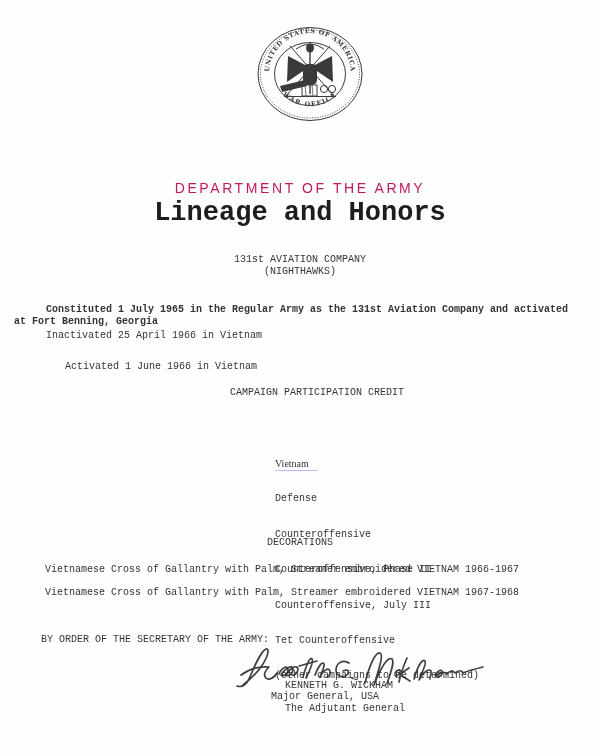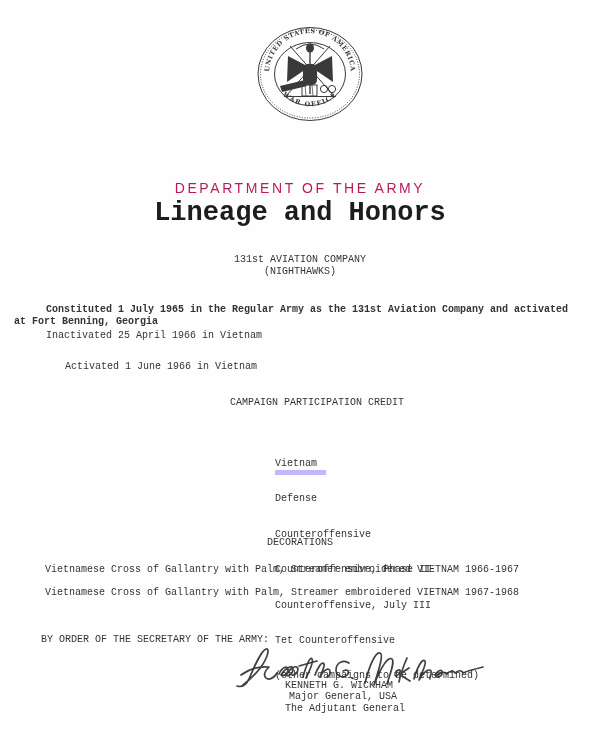--- a/index.html
+++ b/index.html
@@ -24,33 +24,33 @@
   }
   .unit-name{top:254px;}
   .unit-nick{top:266px;}
 
   .para{left:14px;width:570px;}
   .p-constituted{top:304px;font-weight:bold;}
   .p-constituted .ind{padding-left:32px;}
   .p-inactivated{top:330px;left:46px;}
   .p-activated{top:361px;left:46px;margin-left:19px;}
 
-  .campaign-head{top:397px;padding-left:34px;}
+  .campaign-head{top:387px;padding-left:34px;}
   .campaign-list{left:275px;top:434px;}
   .campaign-list div{height:11.4px;}
-  .u-line{display:inline-block;border-bottom:5px solid #c4b5fd;padding-right:9px;}
+  .u-line{display:inline-block;border-bottom:1px solid #c4b5fd;padding-right:9px;font-family:Liberation Serif, serif;}
 
   .decorations-head{top:537px;}
   .deco-1{left:45px;top:564px;}
   .deco-2{left:45px;top:587px;}
 
   .by-order{left:41px;top:634px;}
   .sig-wrap{left:233px;top:641px;width:252px;height:48px;}
   .sig-name{left:285px;top:680px;}
-  .sig-rank{left:289px;top:691px;text-align:center;}
+  .sig-rank{left:271px;top:691px;text-align:center;}
   .sig-title{left:285px;top:703px;}
 
   .seal-art{stroke:#3a3a3a;fill:none;stroke-width:1;}
   .seal-fill{fill:#3a3a3a;stroke:none;}
   .seal-text{font-family:"DejaVu Serif",serif;font-weight:bold;fill:#3a3a3a;}
 </style>
 </head>
 <body>
 
 <div class="page">

